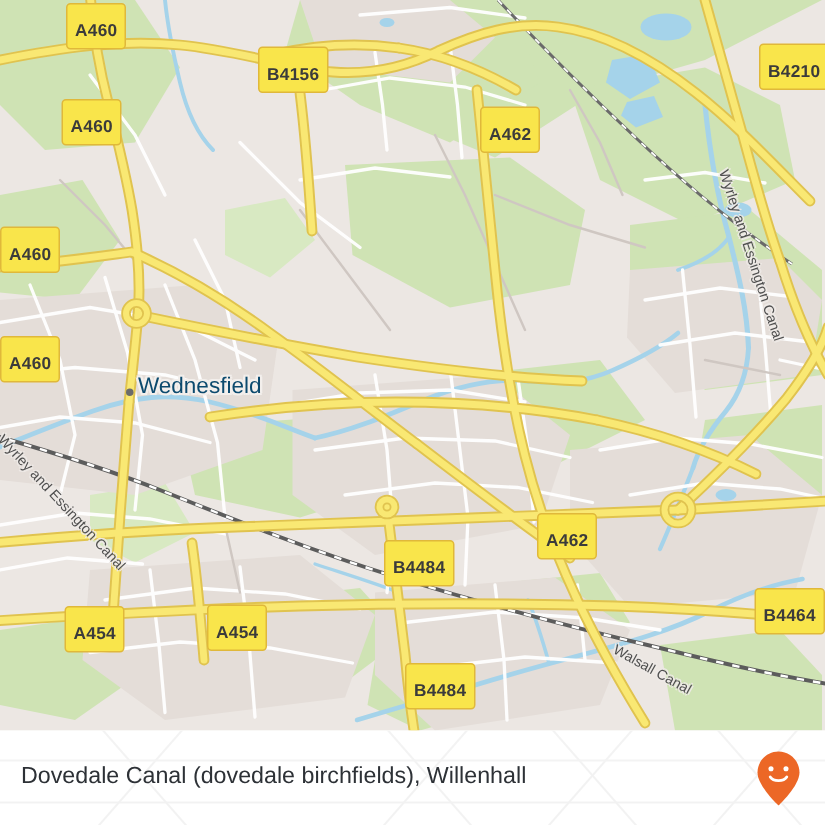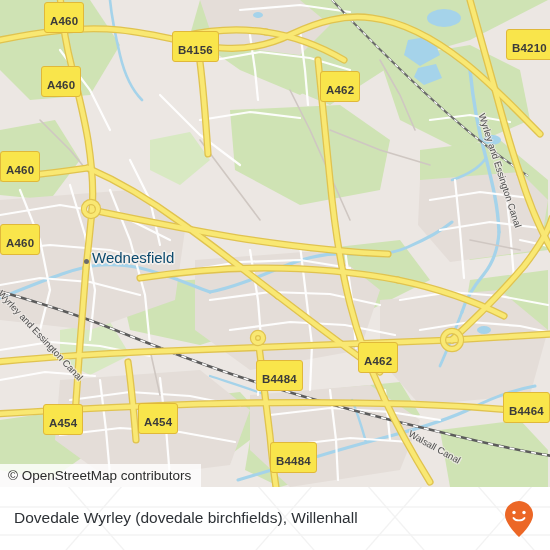--- a/index.html
+++ b/index.html
@@ -410,41 +410,40 @@
         <div class="place-label" style="left: 92px; top: 249px;">Wednesfield</div>
       </div>
 
     <div id="canals">
         <div class="canal-label" style="left: 487px; top: 112px; transform: rotate(72deg);">Wyrley and Essington Canal</div>
         <div class="canal-label" style="left: 4px; top: 288px; transform: rotate(47deg);">Wyrley and Essington Canal</div>
         <div class="canal-label" style="left: 412px; top: 428px; transform: rotate(29deg);">Walsall Canal</div>
       </div>
 
 
-    <div id="attribution">© OpenStreetMap contributors</div>
   </div>
 
   <div id="footer">
     <svg id="footer-watermark" viewBox="0 0 550 63">
       <g stroke="#e9e9e9" stroke-width="1.4" fill="none">
         <path d="M60,-10 L130,70"></path>
         <path d="M130,-10 L60,70"></path>
         <path d="M250,-10 L320,70"></path>
         <path d="M320,-10 L250,70"></path>
         <path d="M360,-10 L430,70"></path>
         <path d="M430,-10 L360,70"></path>
         <path d="M470,-10 L540,70"></path>
         <path d="M540,-10 L470,70"></path>
         <path d="M-10,20 L560,20"></path>
         <path d="M-10,48 L560,48"></path>
       </g>
     </svg>
 
     <div id="footer-text">
-      <span>Dovedale Wyrley (dovedale birchfields), Willenhall</span>
+      <span>Dovedale Canal (dovedale birchfields), Willenhall</span>
     </div>
 
     <div id="brand">
       <svg width="30" height="38" viewBox="0 0 30 38">
         <path d="M15 1 C7.3 1 1 7.3 1 15 C1 24 15 37 15 37 C15 37 29 24 29 15 C29 7.3 22.7 1 15 1 Z" fill="#ec6726"></path>
         <circle cx="10" cy="12.5" r="1.7" fill="#ffffff"></circle>
         <circle cx="20" cy="12.5" r="1.7" fill="#ffffff"></circle>
         <path d="M9.5 18 C11.5 21.2 18.5 21.2 20.5 18" fill="none" stroke="#ffffff" stroke-width="1.9" stroke-linecap="round"></path>
       </svg>
     </div>

